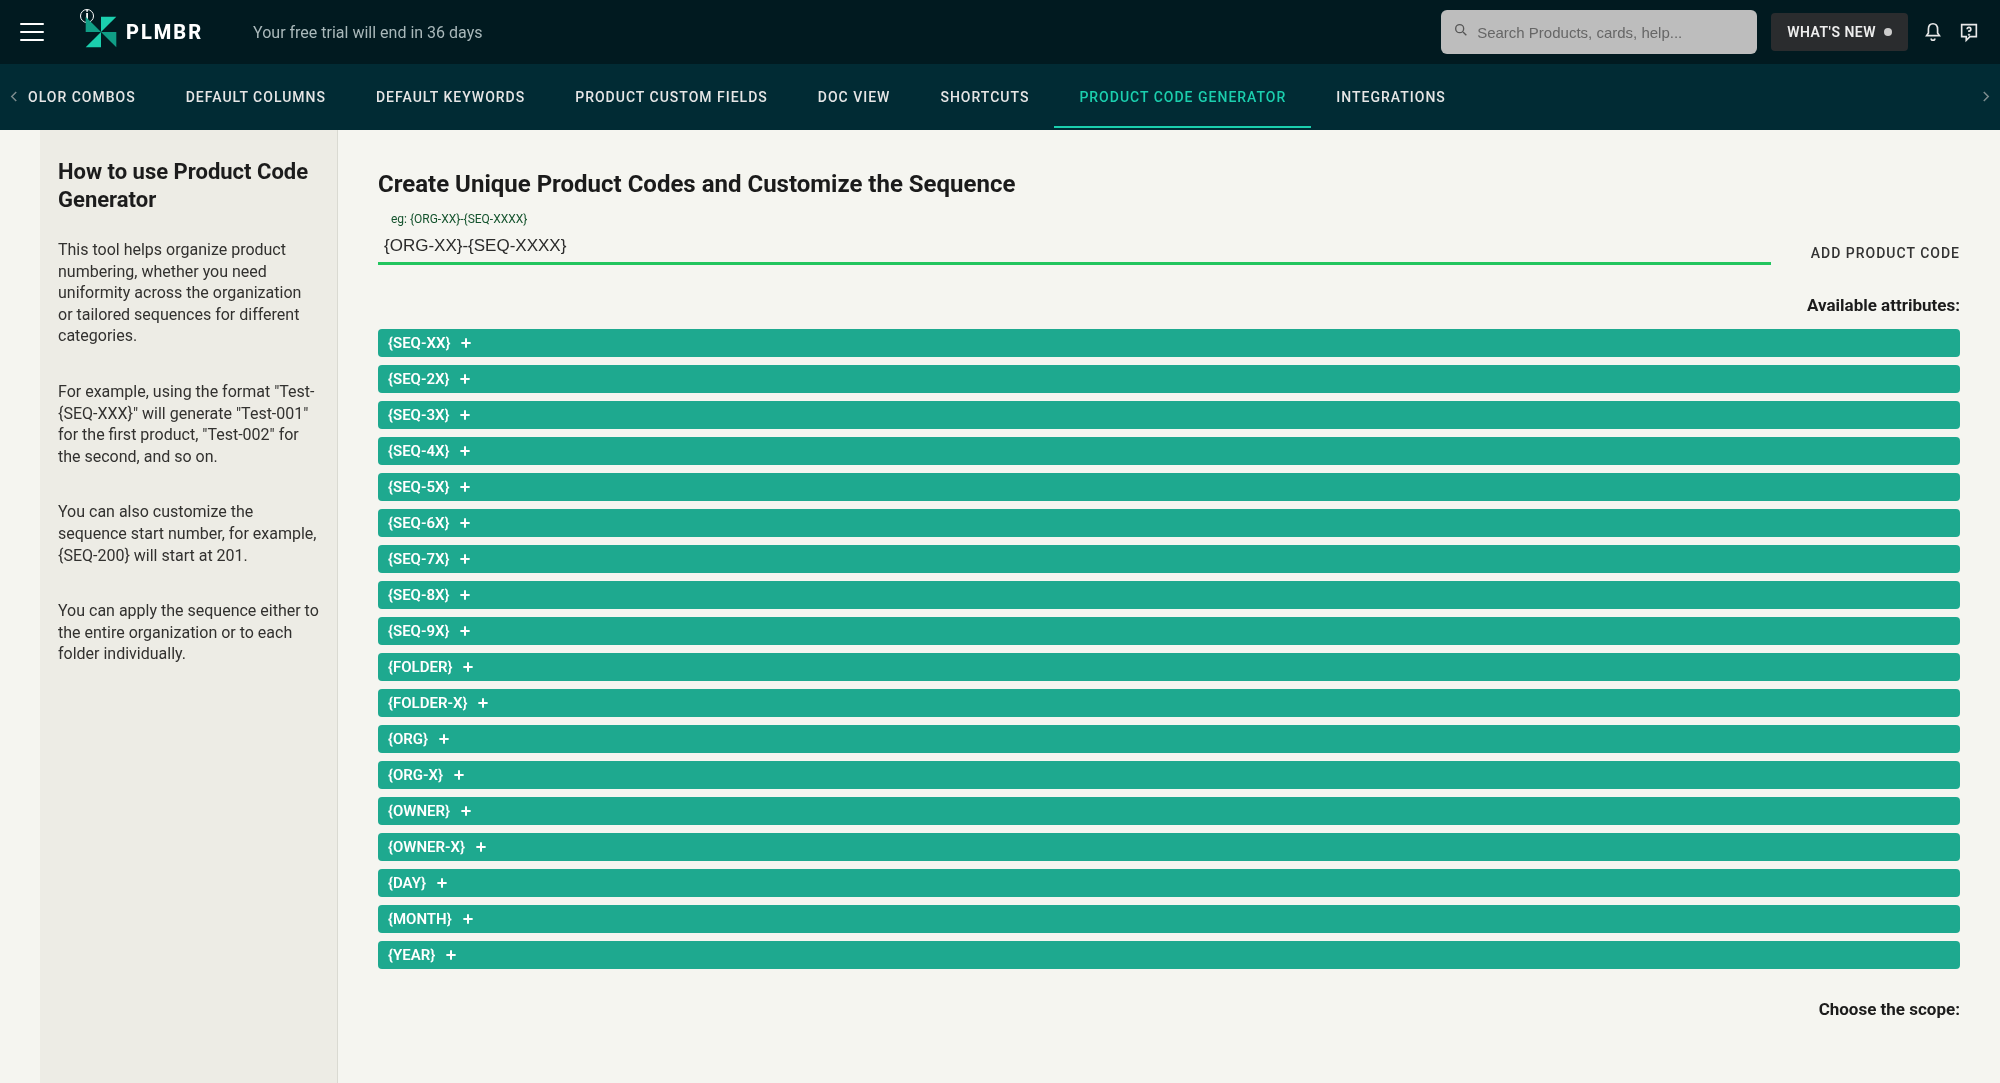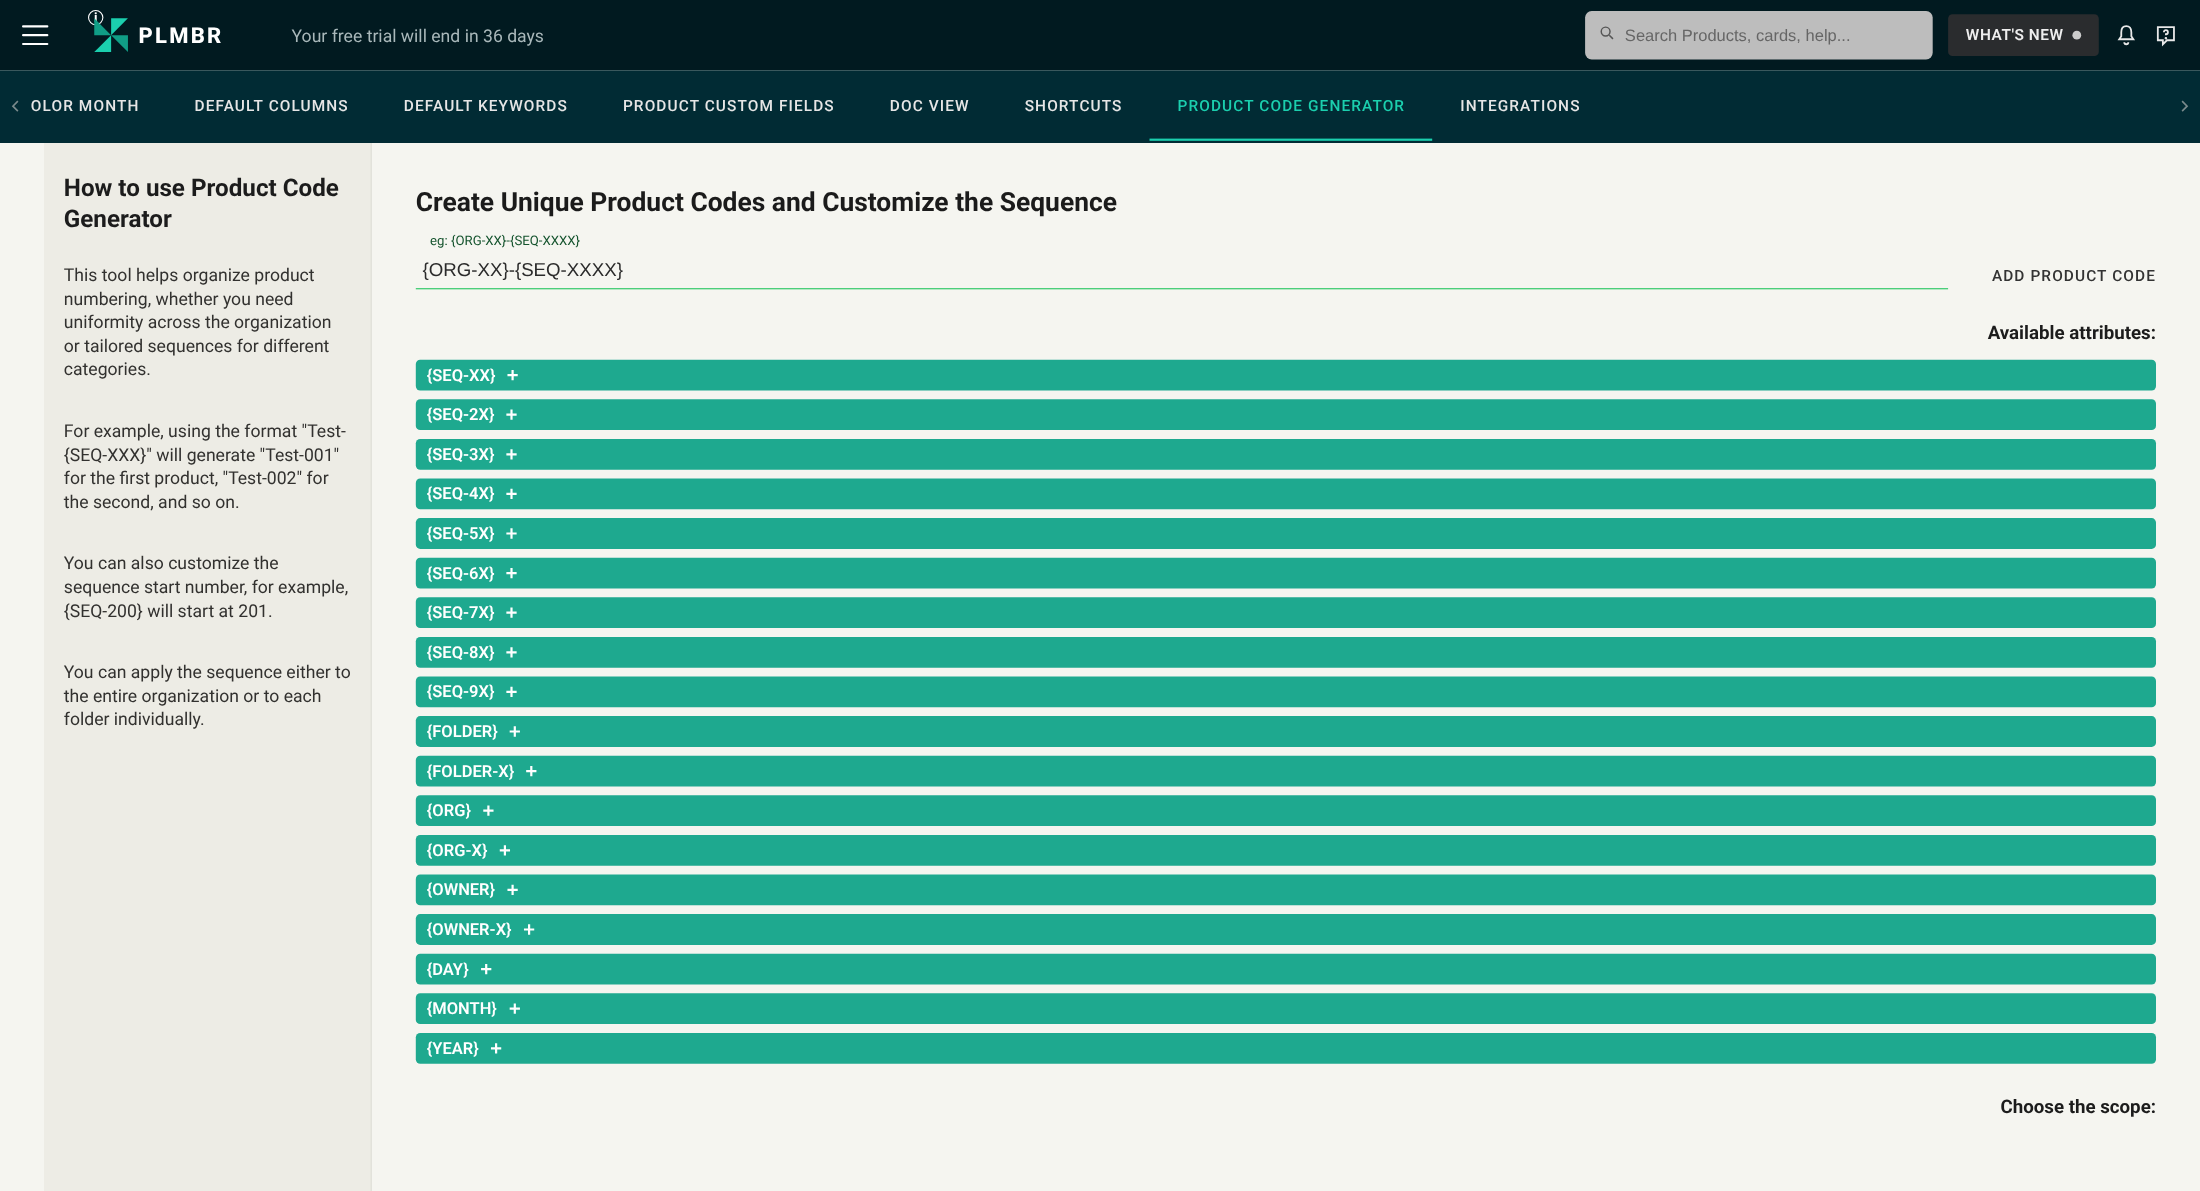--- a/index.html
+++ b/index.html
@@ -21,21 +21,21 @@
   .logo-wrap { display: flex; align-items: center; gap: 8px; position: relative; margin-left: 24px; }
   .logo-mark {
     width: 34px; height: 34px; position: relative; transform: rotate(0deg);
   }
   .logo-mark svg { width: 34px; height: 34px; }
   .logo-info {
     position: absolute; top: -6px; left: -4px; color: #fff; font-size: 12px; font-weight: 700;
     border: 1.5px solid #fff; border-radius: 50%; width: 14px; height: 14px; display: flex; align-items: center; justify-content: center; line-height: 1;
   }
   .logo-text { color: #fff; font-weight: 800; letter-spacing: 2px; font-size: 20px; }
-  .trial-text { color: #a9b8ba; font-size: 16px; margin-left: 46px; }
+  .trial-text { color: #a9b8ba; font-size: 16px; margin-left: 34px; }
 
   .topbar-right { margin-left: auto; display: flex; align-items: center; gap: 14px; }
   .search-box {
     width: 316px; height: 44px; background: #bdbdbd; border-radius: 6px; display: flex; align-items: center; padding: 0 12px; gap: 8px;
   }
   .search-box input { flex: 1; border: none; background: transparent; font-size: 15px; color: #555; outline: none; }
   .search-box input::placeholder { color: #666; }
   .whats-new { height: 38px; padding: 0 16px; background: #2a2c2e; color: #eee; border-radius: 4px; display: flex; align-items: center; gap: 8px; font-size: 14px; font-weight: 600; letter-spacing: 0.5px; cursor: pointer; }
   .whats-new .dot { width: 8px; height: 8px; border-radius: 50%; background: #ccc; }
 
@@ -72,21 +72,21 @@
   .sidebar p { font-size: 16px; color: #32312f; line-height: 1.35; margin-bottom: 34px; }
 
   .main {
     flex: 1; background: #f5f5f0; padding: 40px 40px; overflow-y: auto;
   }
   .main h1 { font-size: 24px; font-weight: 700; color: #1b1b1b; margin-bottom: 32px; }
   .code-input-row { display: flex; align-items: flex-end; gap: 40px; }
   .code-input-block { flex: 1; position: relative; }
   .eg-label { font-size: 12px; color: #14532d; position: absolute; top: -18px; left: 13px; }
   .code-input {
-    width: 100%; padding: 6px 6px 6px 6px; font-size: 17px; color: #2b2b2b; border: none; border-bottom: 1px solid #22c55e; background: transparent; outline: none;
+    width: 100%; padding: 6px 6px 6px 6px; font-size: 17px; color: #2b2b2b; border: none; border-bottom: 3px solid #22c55e; background: transparent; outline: none;
   }
   .add-code-btn { font-size: 14px; letter-spacing: 1px; font-weight: 500; color: #333; cursor: pointer; white-space: nowrap; padding-bottom: 4px; }
 
   .section-label { font-size: 17px; font-weight: 700; color: #1c1c1c; margin-top: 30px; margin-bottom: 14px; text-align: right; }
   .chips { display: flex; flex-wrap: wrap; gap: 8px; flex-direction: column; }
   .chip {
     display: inline-flex; align-items: center; gap: 8px; background: #1ea98f; color: #fff; border-radius: 4px;
     padding: 5px 8px 5px 10px; font-size: 15px; font-weight: 600; cursor: pointer;
   }
   .chip .plus { display:flex; align-items:center; justify-content:center; }
@@ -150,21 +150,21 @@
     </div>
   </div>
 </div>
 
 <div class="navtabs">
   <span class="nav-arrow-left">
     <svg viewBox="0 0 16 16" width="12" height="12">
         <path d="M11 2 L5 8 L11 14" stroke="#7a8a8c" stroke-width="2" fill="none"></path>
       </svg>
   </span>
-  <span class="tab partial">OLOR MONTH</span>
+  <span class="tab partial">OLOR COMBOS</span>
   <span class="tab">DEFAULT COLUMNS</span>
   <span class="tab">DEFAULT KEYWORDS</span>
   <span class="tab">PRODUCT CUSTOM FIELDS</span>
   <span class="tab">DOC VIEW</span>
   <span class="tab">SHORTCUTS</span>
   <span class="tab active">PRODUCT CODE GENERATOR</span>
   <span class="tab">INTEGRATIONS</span>
   <span class="nav-arrow-right">
     <svg viewBox="0 0 16 16" width="12" height="12">
         <path d="M5 2 L11 8 L5 14" stroke="#7a8a8c" stroke-width="2" fill="none"></path>

